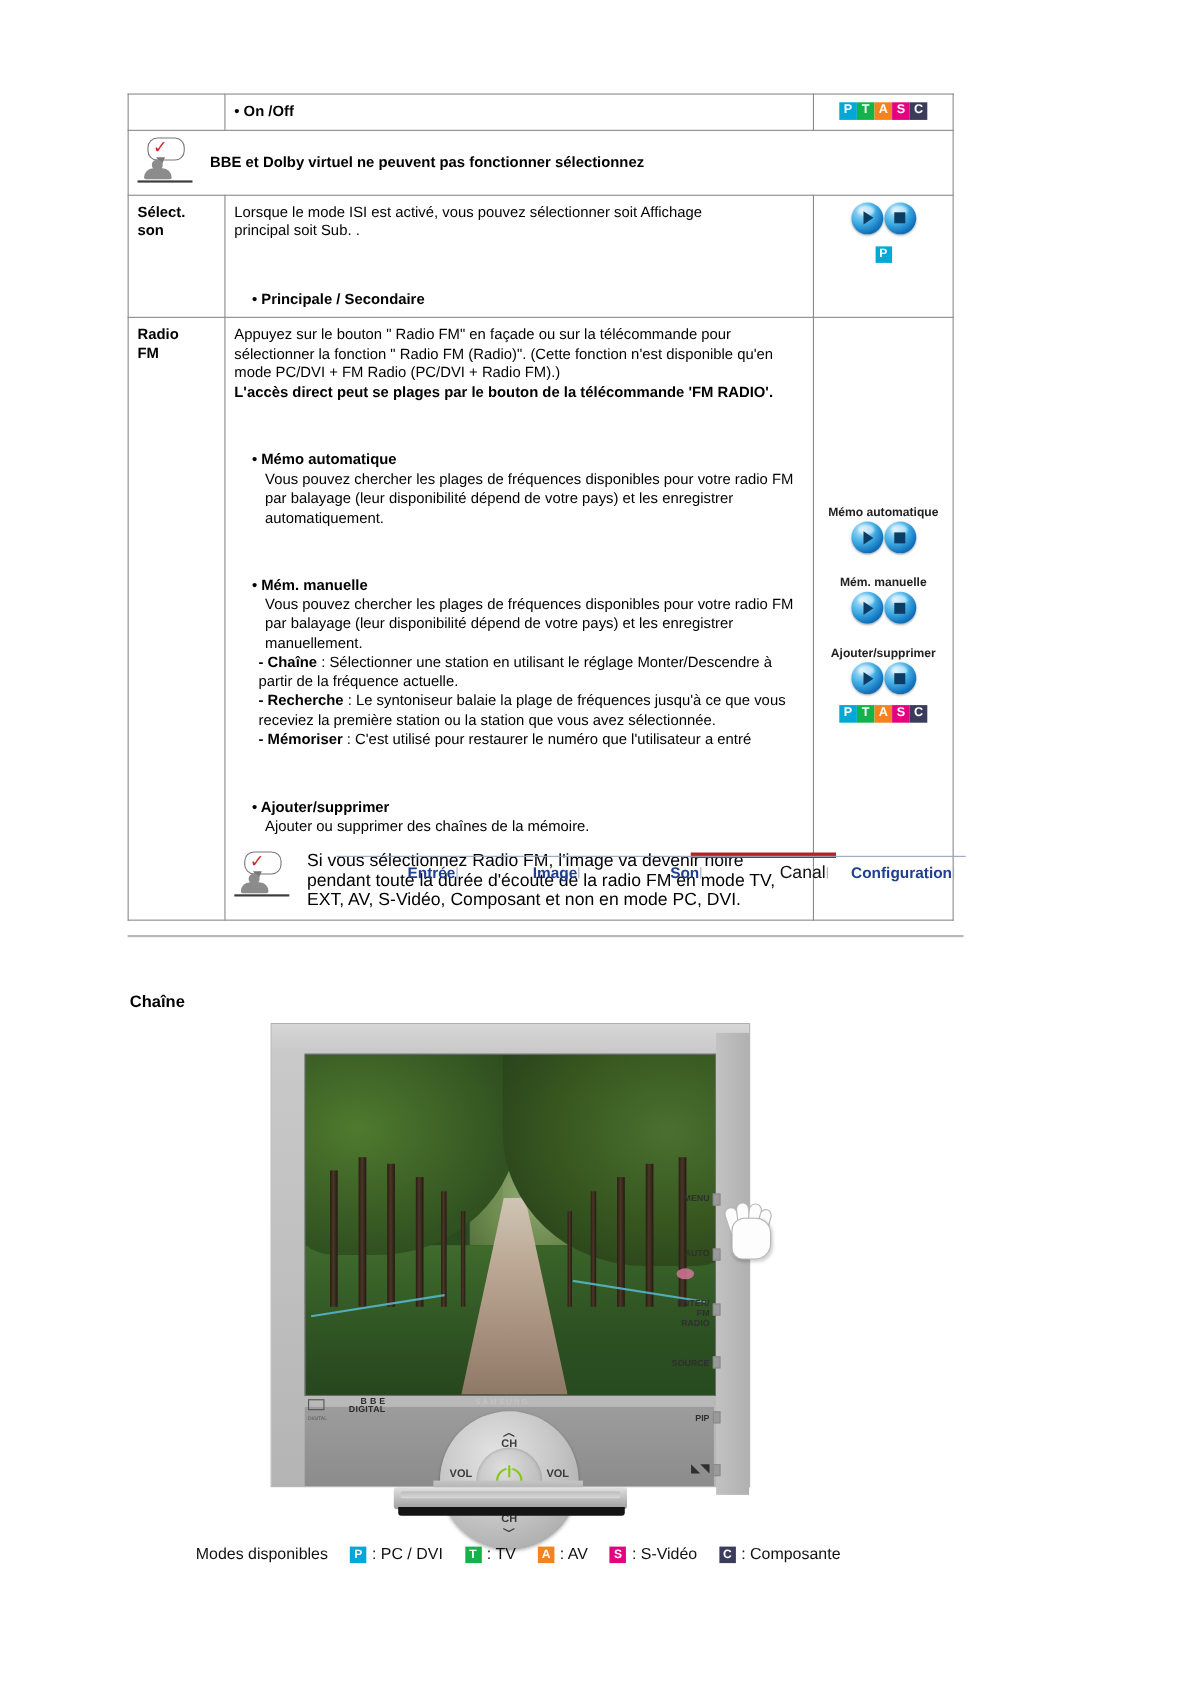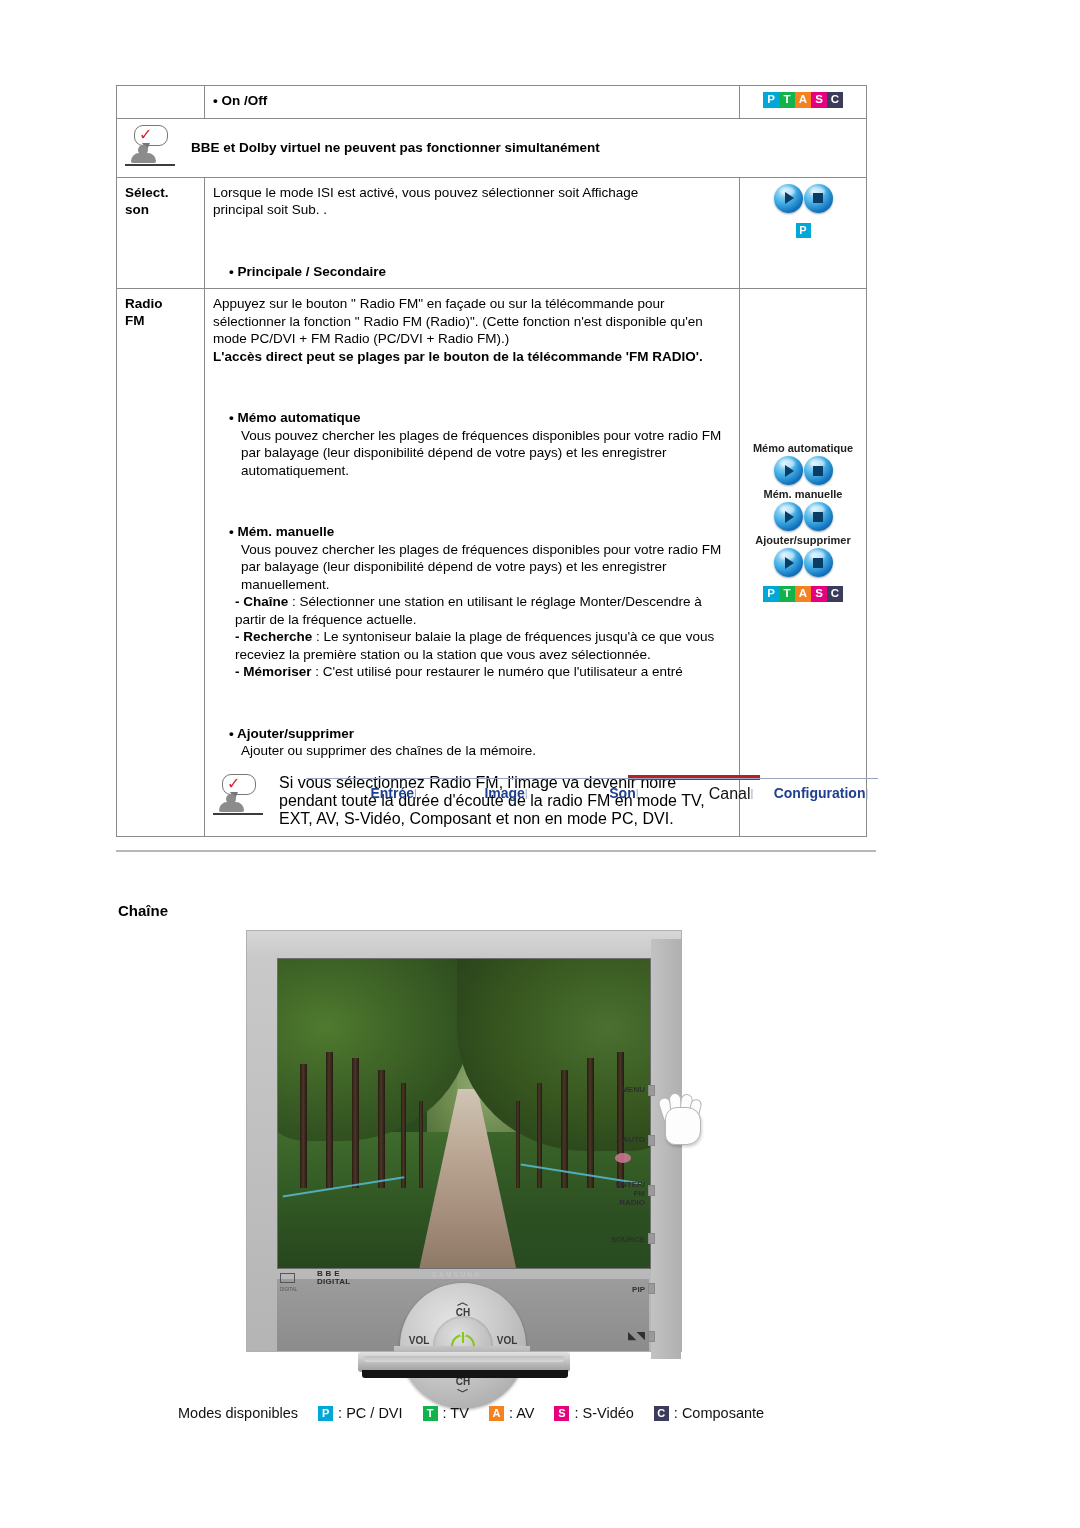--- a/index.html
+++ b/index.html
@@ -94,21 +94,21 @@
     background:rgba(255,255,255,.55);filter:blur(1px);
   }
   .sphere .glyph{
     position:absolute;left:0;top:0;right:0;bottom:0;
     display:flex;align-items:center;justify-content:center;
   }
   .tri{width:0;height:0;border-left:9px solid #0b3c63;border-top:6px solid transparent;border-bottom:6px solid transparent;margin-left:3px;}
   .sq{width:10px;height:10px;background:#0b3c63;}
 
   .iconcell-center{text-align:center;padding-top:10px;}
-  .iconcap{font-size:11px;font-weight:bold;color:#222;line-height:13px;margin:3px 0 1px 0;text-align:center;}
+  .iconcap{font-size:11px;font-weight:bold;color:#222;line-height:13px;margin:21px 0 1px 0;text-align:center;}
 
   
   .navwrap{position:absolute;left:306px;top:778px;width:572px;}
   .navtop{height:1px;background:#9aa4c0;}
   .navtabs{display:flex;align-items:flex-start;padding-top:6px;font-size:14px;}
   .tab{color:#1f3f8f;font-weight:bold;text-align:right;position:relative;}
   .tab.active{color:#111;font-weight:normal;font-size:16px;}
   .sep{color:#9aa4c0;font-size:11px;padding:2px 0 0 0;}
   .redbar{position:absolute;left:628px;top:775px;width:132px;height:5px;background:#b4231f;}
 
@@ -149,21 +149,21 @@
     clip-path:polygon(40% 0%, 60% 0%, 100% 100%, 0% 100%);
   }
   .trunk{position:absolute;bottom:26%;width:7px;background:linear-gradient(90deg,#2a1d14,#4a3726 45%,#241a12);}
   .rope{position:absolute;height:2px;background:#56b6c8;opacity:.9;}
   .flower{position:absolute;right:5%;bottom:34%;width:16px;height:10px;border-radius:50%;background:#d07898;opacity:.85;}
 
   .mon-chin{
     position:absolute;left:30px;top:348px;width:372px;height:72px;
     background:linear-gradient(180deg,#9c9c9c 0%,#939393 55%,#8c8c8c 100%);
   }
-  .logo-bbe{position:absolute;left:36px;top:339px;font-size:8px;font-weight:bold;color:#2b2b2b;letter-spacing:.3px;line-height:8px;}
+  .logo-bbe{position:absolute;left:36px;top:339px;font-size:8px;font-weight:bold;color:#2b2b2b;letter-spacing:.3px;line-height:8px;text-align:right;}
   .logo-dolby{position:absolute;left:33px;top:338px;width:30px;}
   .logo-dolby .dbox{width:13px;height:8px;border:1.2px solid #555;display:inline-block;}
   .logo-dolby .dtxt{font-size:4.5px;color:#555;display:block;line-height:5px;}
   .brand{position:absolute;left:185px;top:340px;font-size:7px;color:#c3c3c3;font-weight:bold;letter-spacing:2px;}
 
   .wheel{
     position:absolute;left:153px;top:352px;width:126px;height:126px;border-radius:50%;
     background:radial-gradient(circle at 40% 32%,#e3e3e3 0%,#c8c8c8 45%,#aaaaaa 85%,#9b9b9b 100%);
     box-shadow:0 1px 3px rgba(0,0,0,.3);
   }
@@ -258,21 +258,21 @@
   <tr>
     <td colspan="3" class="note-cell">
       <div class="note-row-inner">
         <div class="noteicon">
           <div class="bubble"></div>
               <div class="chk">✓</div>
           <div class="head"></div>
               <div class="body"></div>
               <div class="desk"></div>
         </div>
-        <div class="note-title">BBE et Dolby virtuel ne peuvent pas fonctionner simultanément</div>
+        <div class="note-title">BBE et Dolby virtuel ne peuvent pas fonctionner sélectionnez</div>
       </div>
     </td>
   </tr>
 
   <tr>
     <td>
       <p class="lbl">Sélect.</p>
       <p class="lbl">son</p>
     </td>
     <td>

